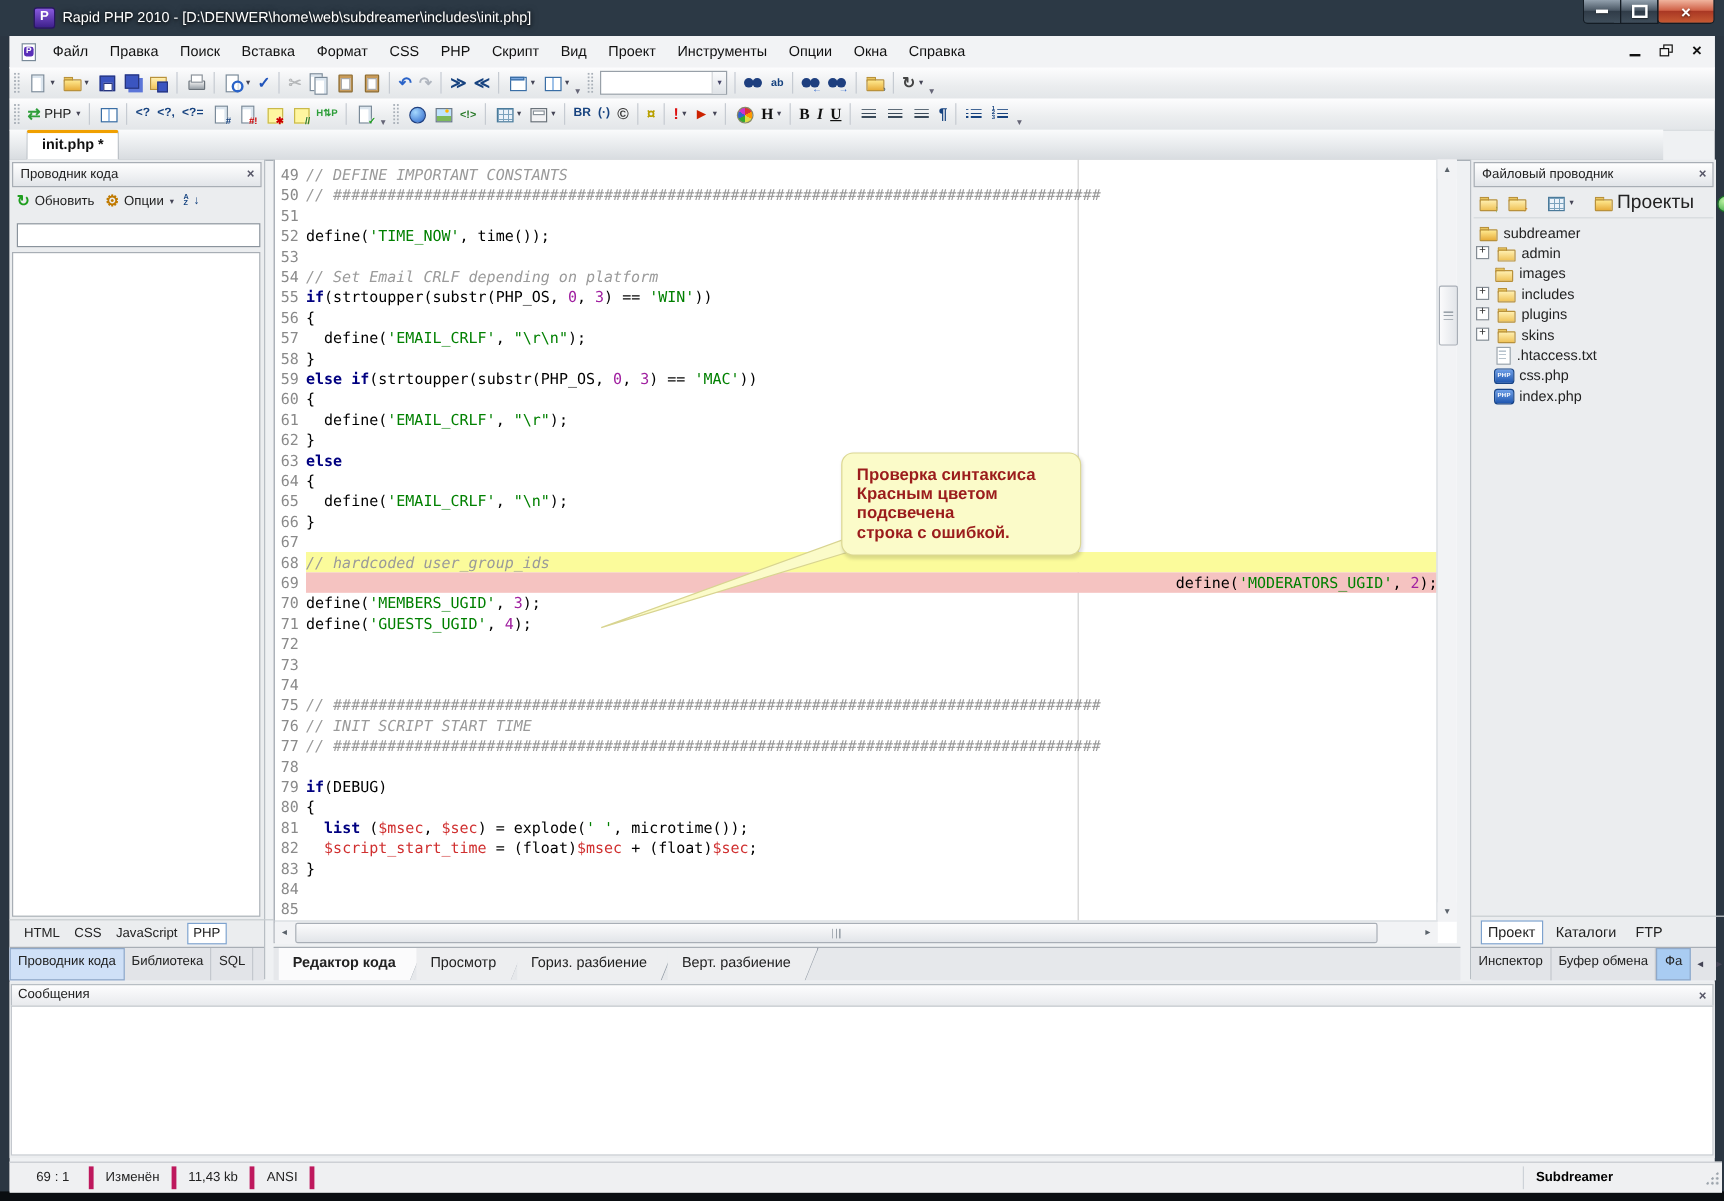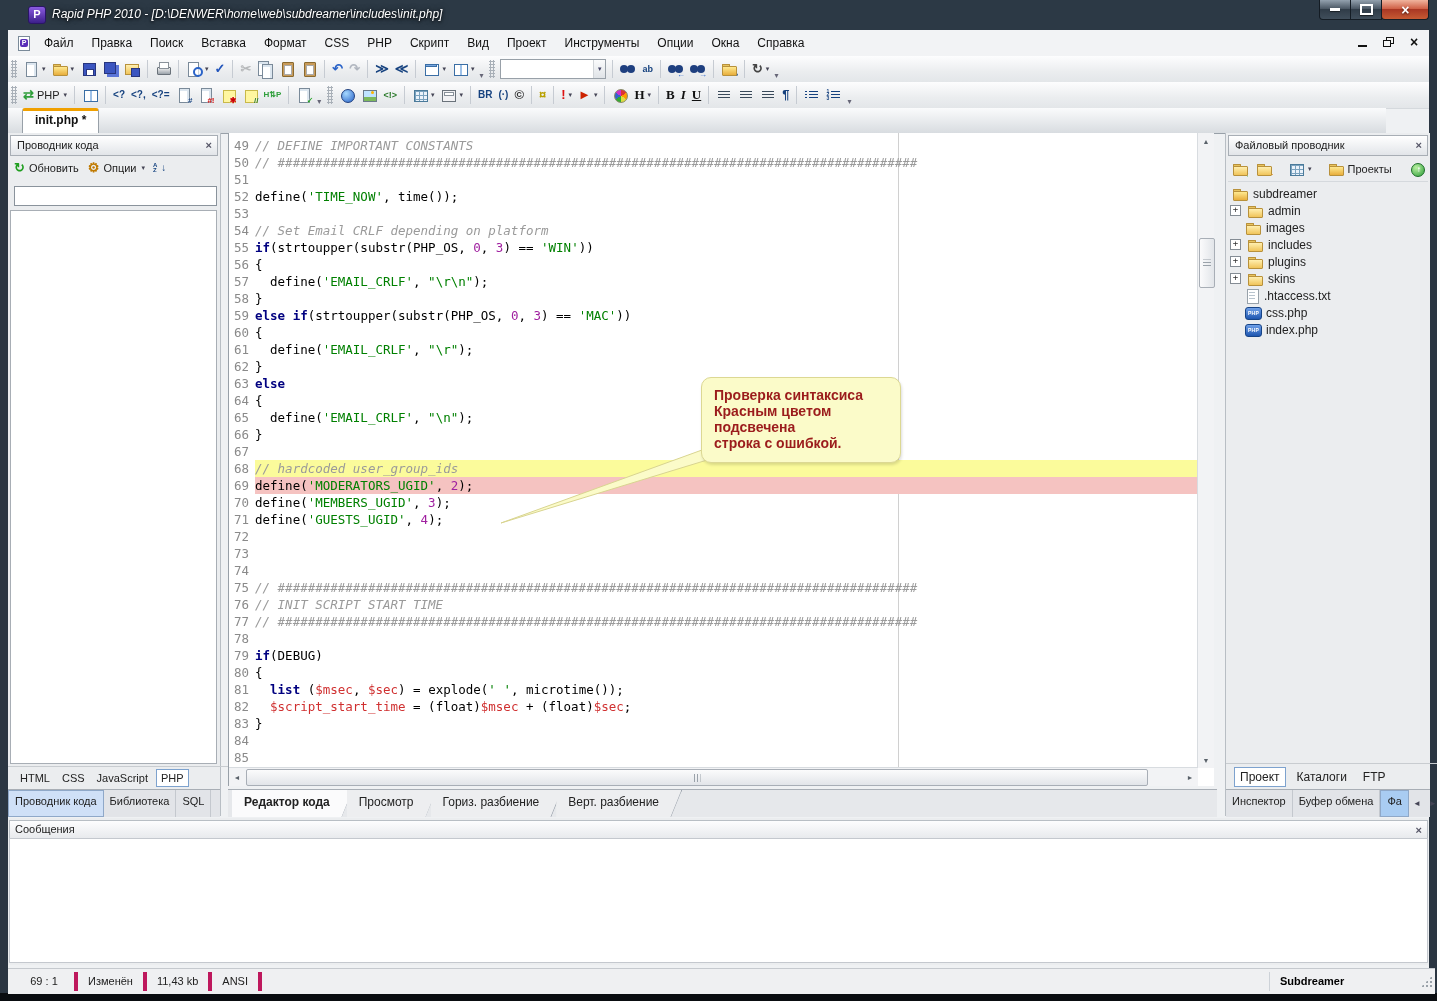--- a/index.html
+++ b/index.html
@@ -1,21 +1,21 @@
 <!DOCTYPE html>
 <html style="--keyword: #000080; --string: #008000; --number: #A020A0; --comment: #9A9A9A; --variable: #D03030; --error-line: #F5C3C1; --highlight-line: #FBFB9B; --callout-bg: #FBFBC9; --callout-text: #9B1C1C; --tab-accent: #F0A000;"><head>
 <meta charset="utf-8">
 <style>
   html,body{margin:0;padding:0;width:1437px;height:1001px;overflow:hidden;background:#10161d;
     font-family:"Liberation Sans",sans-serif;-webkit-font-smoothing:antialiased;}
   #win{position:absolute;inset:0;}
   
   #titlebar{position:absolute;left:0;top:0;width:1437px;height:30px;
     background:linear-gradient(180deg,#70809033 0%,#42505e 42%,#263340 55%,#31404e 100%),linear-gradient(120deg,#3a4document0,#1a242e);
-    background-color:#2c3945;font-style:italic;}
+    background-color:#2c3945;}
   #appicon{position:absolute;left:28px;top:6px;}
   #wtitle{position:absolute;left:52px;top:7px;color:#fff;font-size:12px;text-shadow:0 1px 3px #000,0 0 6px #0008;white-space:nowrap;}
   #winbtns{position:absolute;right:8px;top:0;display:flex;}
   .wb{width:30px;height:19px;border:1px solid #141c24;border-top:none;margin-left:-1px;
     background:linear-gradient(#93a1ae,#4b5865 45%,#303c48 50%,#404e5b);display:flex;align-items:center;justify-content:center;}
   .wb:first-child{border-radius:0 0 0 4px;}
   .wb.close{width:46px;border-radius:0 0 4px 4px;background:linear-gradient(#f0b49e,#d06248 45%,#aa3824 50%,#c65a33);}
   .wb .minbar{width:10px;height:3px;background:#fff;box-shadow:0 1px 1px #0008;}
   .wb .maxbox{width:9px;height:7px;border:2px solid #fff;box-shadow:0 1px 1px #0008;}
   .wb .xg{color:#fff;font-weight:bold;font-size:14px;line-height:14px;text-shadow:0 1px 2px #0009;}
@@ -122,21 +122,21 @@
   .btab.on{background:#CFE0F7;border:1px solid #8FA8C8;padding-top:4px;}
   .sortico{display:inline-flex;flex-direction:column;font:bold 6px/5px "Liberation Sans",sans-serif;color:#13427F;margin-right:1px;}
   
   #editor{position:absolute;left:220px;top:103px;width:985px;height:653px;background:#fff;border-left:1px solid #98A0A8;}
   #gutter{position:absolute;left:0;top:4px;width:26px;bottom:18px;overflow:hidden;}
   .ln{height:17px;line-height:17px;text-align:right;padding-right:6px;color:#8A8A8A;font:12.5px/17px "DejaVu Sans Mono",monospace;}
   #marginline{position:absolute;left:669px;top:0;width:1px;bottom:18px;background:#D0D0D0;}
   #codearea{position:absolute;left:26px;top:4px;width:943px;bottom:18px;overflow:hidden;}
   .cl{height:17px;line-height:17px;white-space:pre;font:12.5px/17px "DejaVu Sans Mono",monospace;color:#000;}
   .cl.hl-y{background:var(--highlight-line);}
-  .cl.hl-r{background:var(--error-line);}
+  .cl.hl-r{background:var(--error-line);text-align:right;}
   .tk-k{color:var(--keyword);font-weight:bold;}
   .tk-s{color:var(--string);}
   .tk-num{color:var(--number);}
   .tk-c{color:var(--comment);font-style:italic;}
   .tk-v{color:var(--variable);}
   .tk-p{color:#000;}
   #tailsvg{position:absolute;left:0;top:0;width:985px;height:653px;pointer-events:none;z-index:3;}
   #tailsvg polygon{fill:var(--callout-bg);stroke:#D8D490;stroke-width:1;}
   #callout{position:absolute;left:472px;top:244px;width:186px;height:75px;background:var(--callout-bg);border:1px solid #DCD893;border-radius:10px;
     box-shadow:1px 2px 3px #00000022;z-index:4;padding:9px 0 0 12px;}
@@ -650,21 +650,21 @@
             </span>
         </span>
         <span class="tsep"></span>
         <span class="xbtn">
           <span class="ic tblgrid"></span>
           <span class="dda">▾</span>
         </span>
         <span class="tsep"></span>
         <span class="xbtn">
           <span class="ic fold open"></span>
-          <span class="tlbl" style="font-size:11px;">Проекты</span>
+          <span class="tlbl" style="font-size:16px;">Проекты</span>
         </span>
         <span class="tsep"></span>
         <span class="xbtn">
           <span class="ic globeg">
               <span class="ov" style="color:#fff;right:4px;bottom:3px;">↑</span>
             </span>
         </span>
       </div>
       <div id="ftree">
           <div class="trow">

